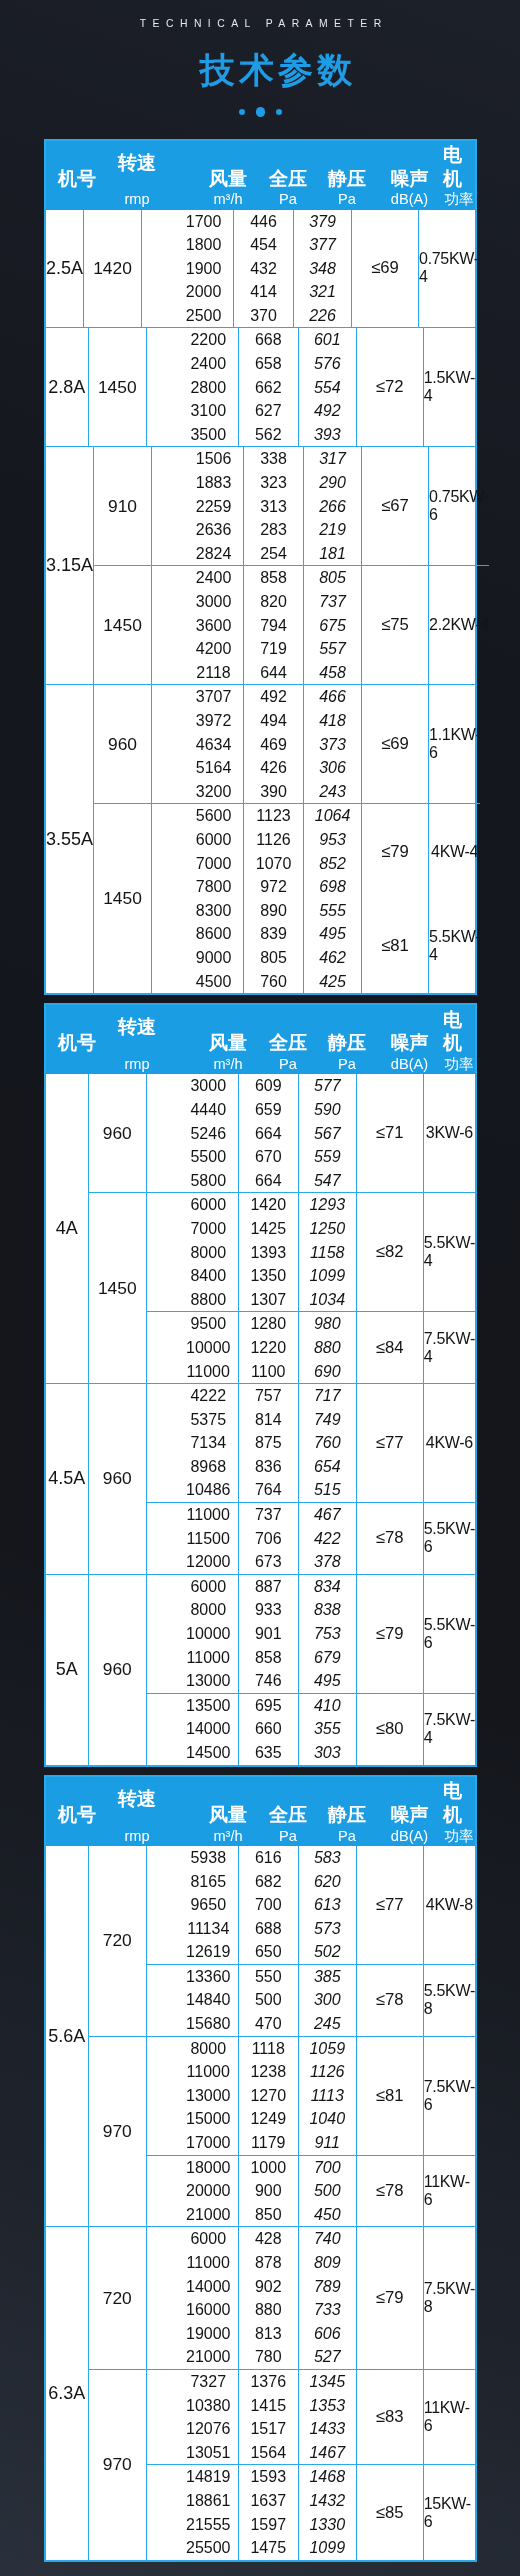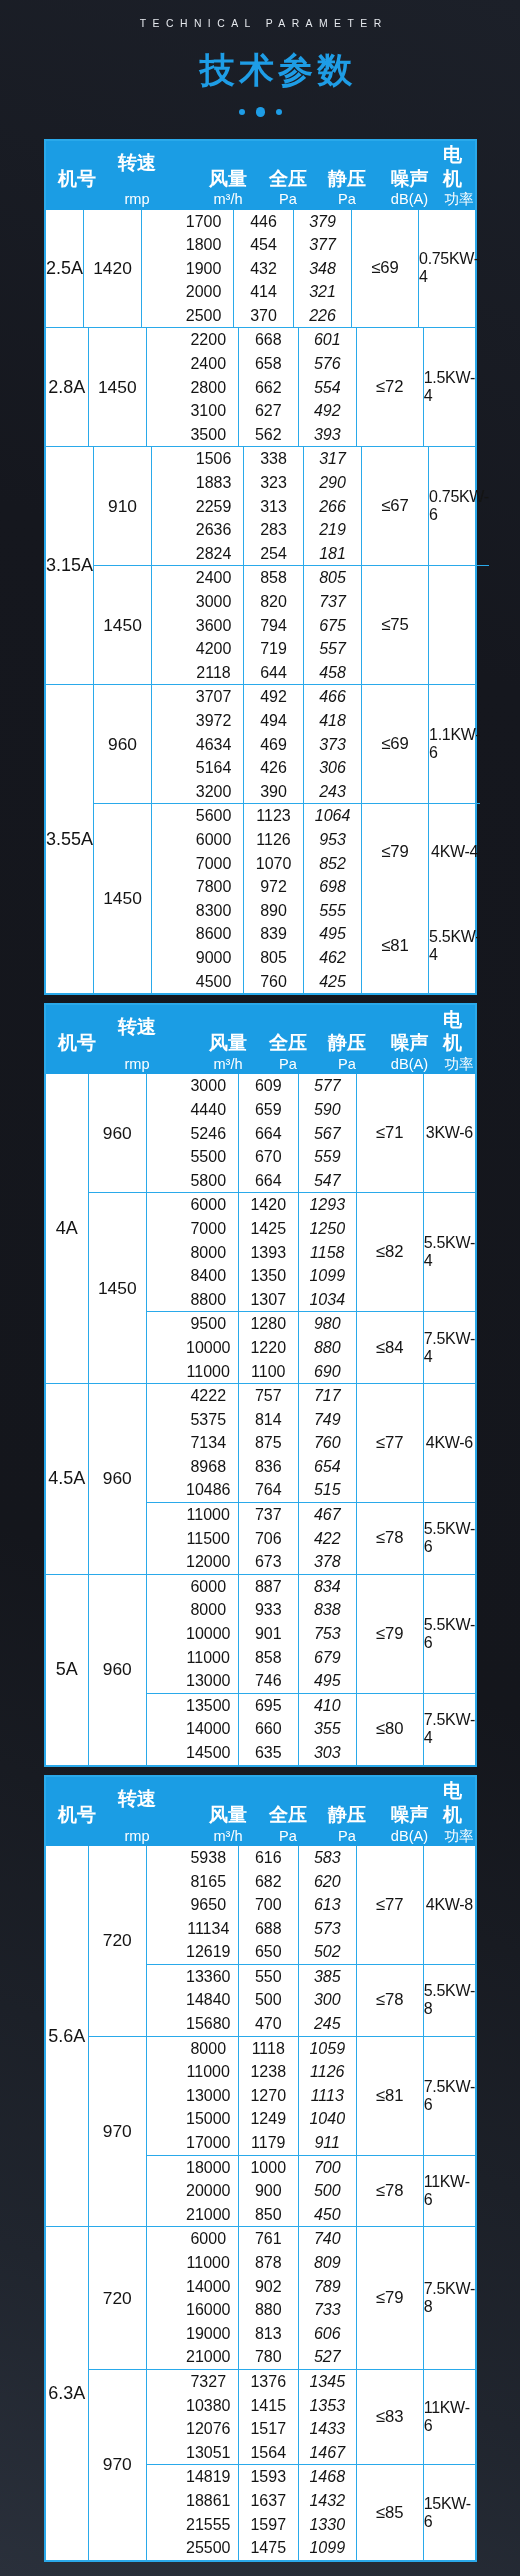--- a/index.html
+++ b/index.html
@@ -226,20 +226,21 @@
                   <div class="val">644</div>
                 </div>
                 <div class="vcol c5">
                   <div class="val">805</div>
                   <div class="val">737</div>
                   <div class="val">675</div>
                   <div class="val">557</div>
                   <div class="val">458</div>
                 </div>
                 <div class="cellbase noise-cell">≤75</div>
+                <div class="cellbase power-cell">2.2KW-4</div>
               </div>
             </div>
           </div>
         </div>
       </div>
       <div class="model-row">
         <div class="cellbase model-cell">3.55A</div>
         <div class="model-blocks">
           <div class="speed-block">
             <div class="cellbase speed-cell">960</div>
@@ -690,21 +691,21 @@
               <div class="sub-row">
                 <div class="vcol c3">
                   <div class="val">6000</div>
                   <div class="val">11000</div>
                   <div class="val">14000</div>
                   <div class="val">16000</div>
                   <div class="val">19000</div>
                   <div class="val">21000</div>
                 </div>
                 <div class="vcol c4">
-                  <div class="val">761</div>
+                  <div class="val">428</div>
                   <div class="val">878</div>
                   <div class="val">902</div>
                   <div class="val">880</div>
                   <div class="val">813</div>
                   <div class="val">780</div>
                 </div>
                 <div class="vcol c5">
                   <div class="val">740</div>
                   <div class="val">809</div>
                   <div class="val">789</div>

